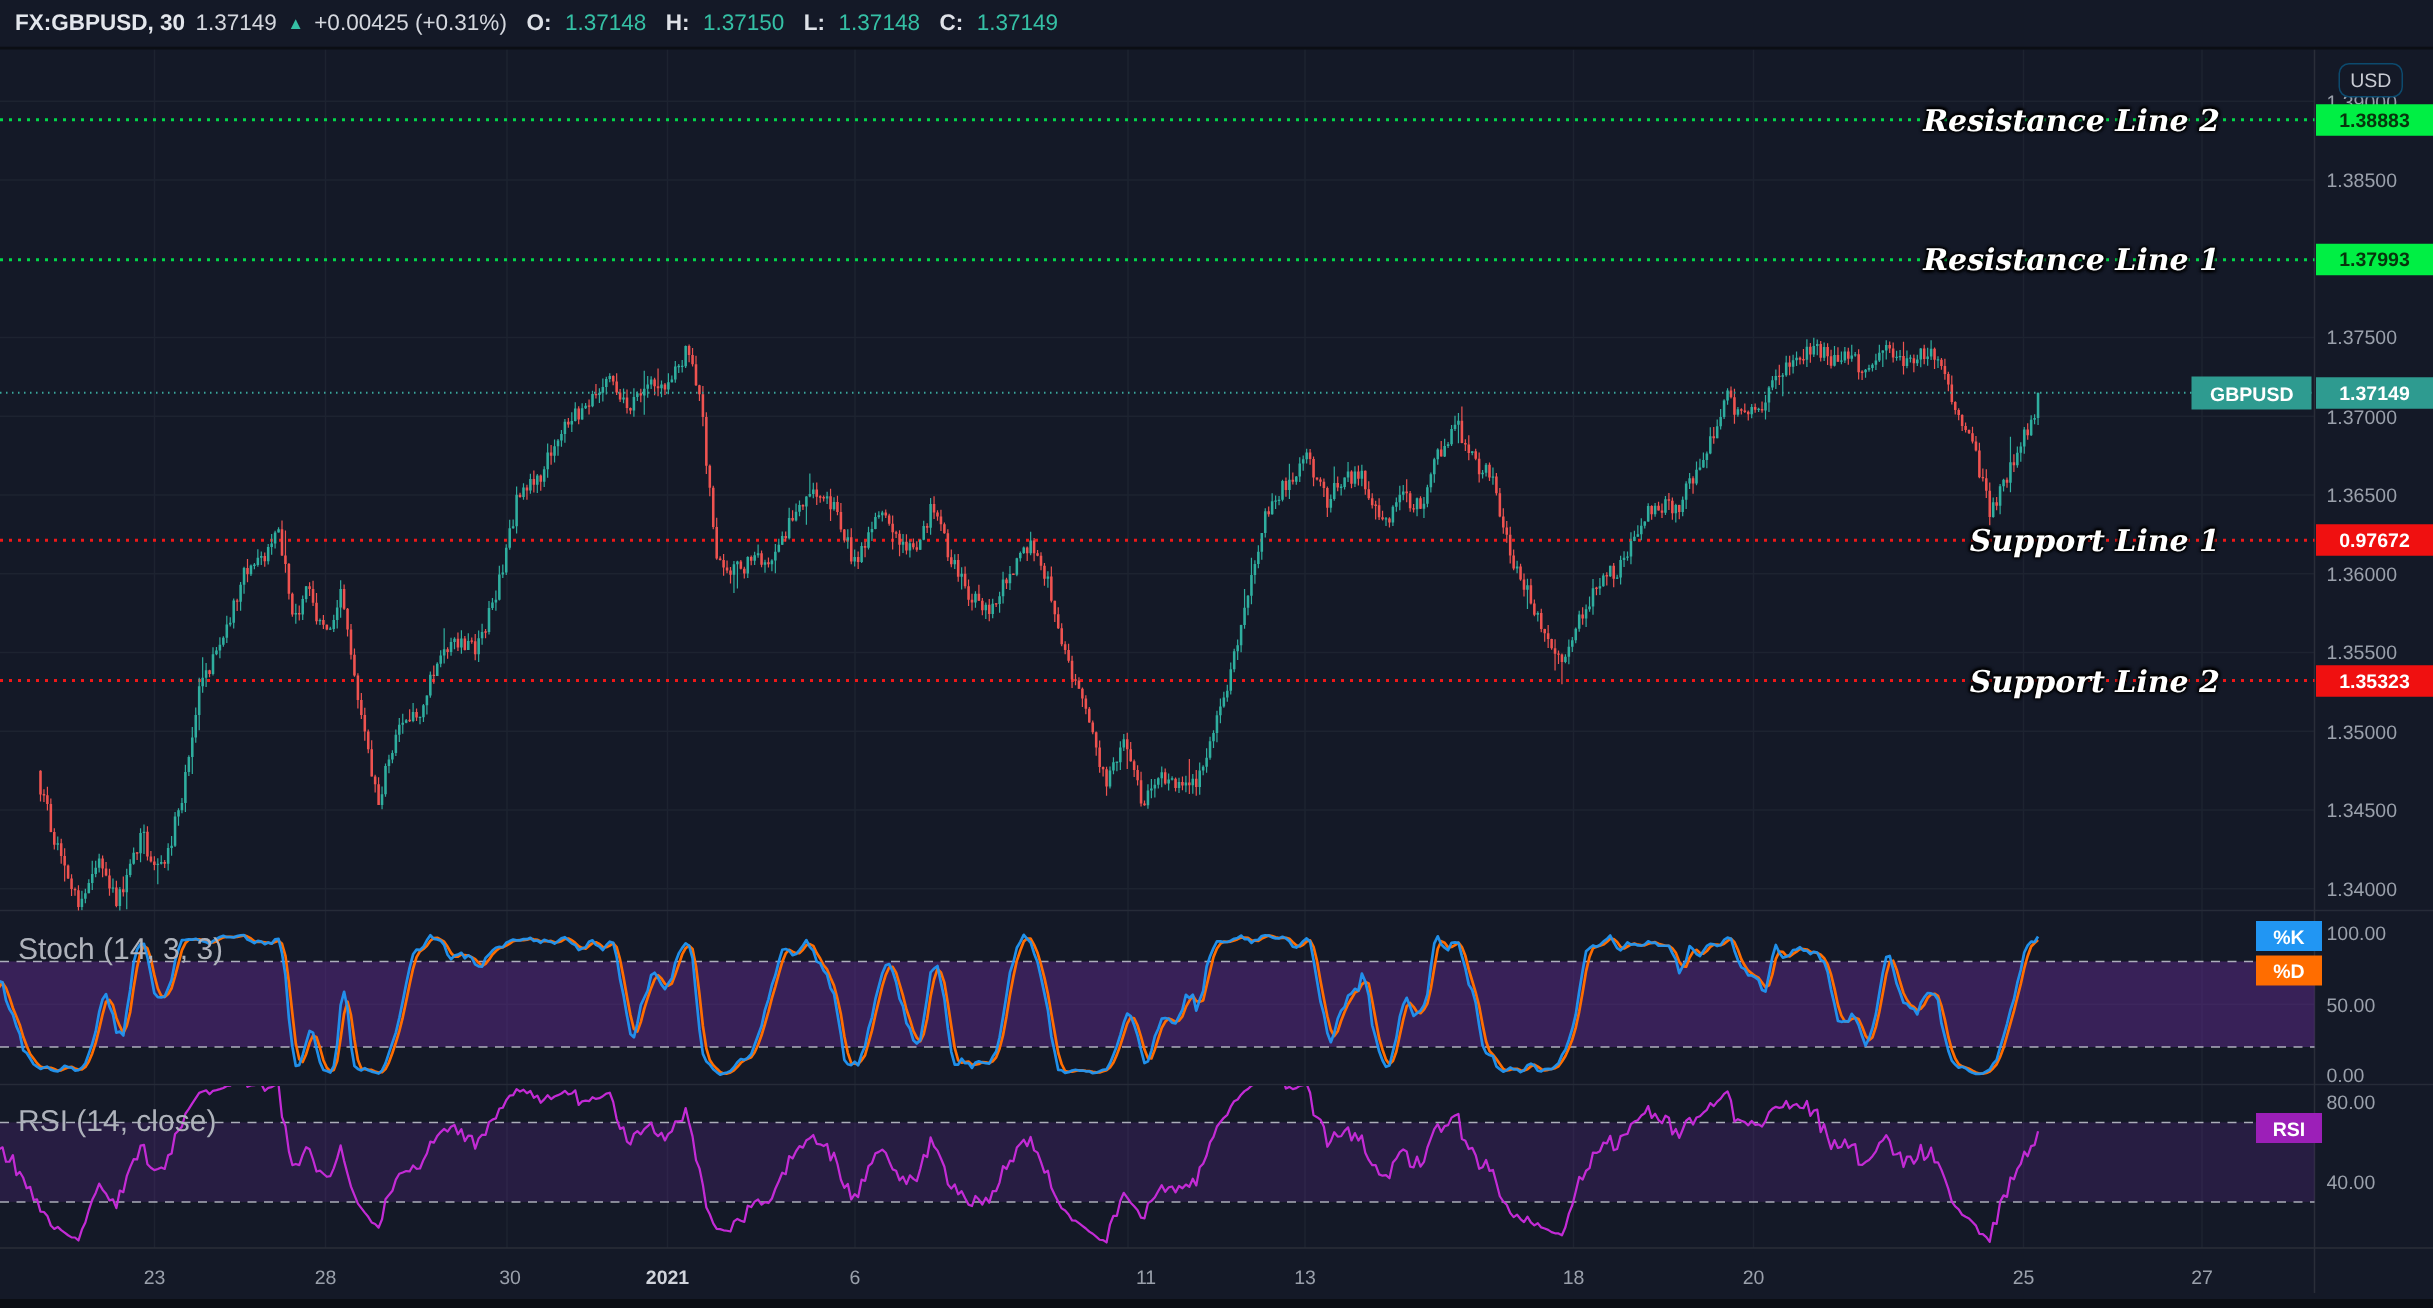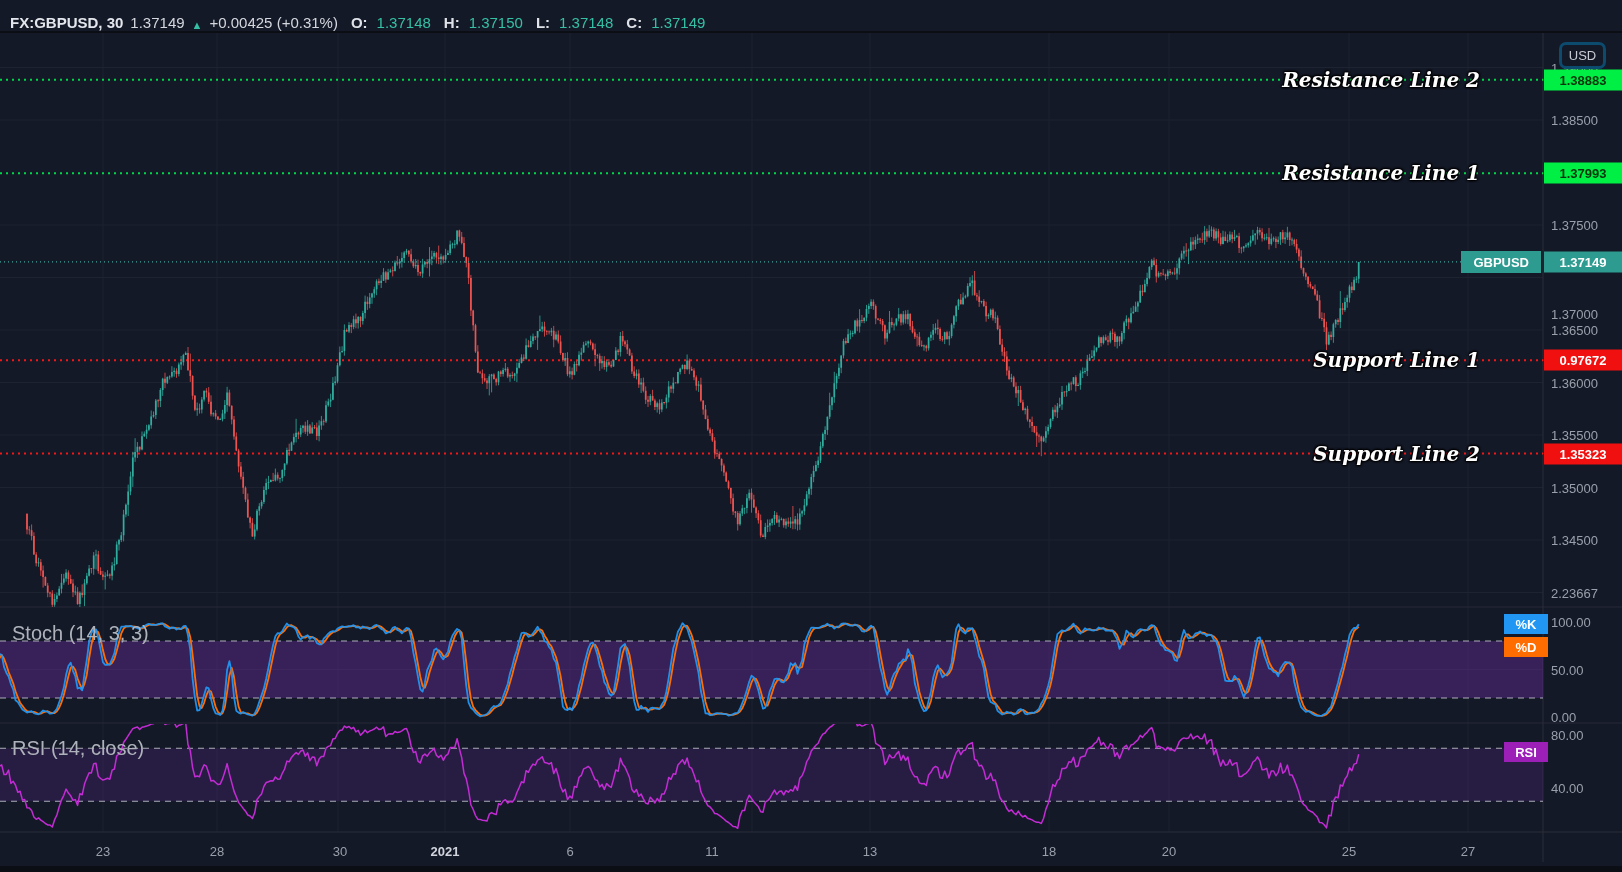--- a/index.html
+++ b/index.html
@@ -1,40 +1,40 @@
 <!DOCTYPE html>
 <html><head>
 <meta charset="utf-8">
 <style>
   html,body{margin:0;padding:0;background:#0d1019;}
   #app{position:relative;width:1622px;height:872px;background:#141927;overflow:hidden;
        font-family:"Liberation Sans",sans-serif;color:#d4d7de;}
   
-  #header{position:absolute;top:0;left:0;width:100%;height:31px;display:flex;align-items:flex-end;
+  #header{position:absolute;top:0;left:0;width:100%;height:31px;display:flex;align-items:center;
           gap:7px;padding-left:10px;font-size:15px;box-sizing:border-box;background:#141927;z-index:30;}
   .sym{font-weight:bold;color:#e3e6ec;}
   .px{color:#d4d7de;}
   .arrow{color:#35c0a5;font-size:11px;}
   .chg{color:#d4d7de;}
   .ohlc-l{font-weight:bold;color:#dfe2e8;margin-left:6px;}
   .ohlc-v{color:#35c0a5;margin-left:2px;}
   #header-sep{position:absolute;top:31px;left:0;width:100%;height:2px;background:#0b0e14;z-index:29;}
   svg#chart-svg{position:absolute;top:0;left:0;}
   
   .tick{position:absolute;left:1551px;transform:translateY(-50%);font-size:13px;color:#9aa0ab;z-index:5;}
   .tlabel{position:absolute;top:844px;transform:translateX(-50%);font-size:13px;color:#9aa0ab;z-index:5;}
   .tlabel.bold{font-weight:bold;color:#d1d4dc;}
   .axis-badge{position:absolute;left:1544px;width:78px;height:21px;transform:translateY(-50%);
               display:flex;align-items:center;justify-content:center;font-size:13px;font-weight:bold;z-index:6;}
   .level-label{position:absolute;right:142px;transform:translateY(-50%);white-space:nowrap;
                font-family:"DejaVu Serif",serif;font-style:italic;font-weight:bold;font-size:20px;color:#fff;
                text-shadow:1px 1px 2px #000,-1px -1px 2px #000,1px -1px 2px #000,-1px 1px 2px #000;z-index:7;}
   #gbp-badge{position:absolute;right:81px;top:251px;height:22px;padding:0 12px;display:flex;align-items:center;
              background:#2e9b90;color:#fff;font-size:13px;font-weight:bold;z-index:7;}
-  #usd-btn{position:absolute;left:1559px;top:42px;width:41px;height:21px;border:3px solid #0c4a6e;border-radius:7px;
+  #usd-btn{position:absolute;left:1559px;top:42px;width:41px;height:21px;border:1px solid #0c4a6e;border-radius:7px;
            display:flex;align-items:center;justify-content:center;font-size:13px;color:#c9ccd4;background:#141927;
            z-index:8;cursor:pointer;}
   .pane-title{position:absolute;left:12px;font-size:20px;color:#aeb2bb;z-index:7;}
   .osc-badge{position:absolute;left:1504px;width:44px;height:20px;display:flex;align-items:center;justify-content:center;
              font-size:13px;font-weight:bold;color:#fff;z-index:7;}
   #bottom-strip{position:absolute;left:0;top:866px;width:100%;height:6px;background:#0b0e14;z-index:10;}
 </style>
 </head>
 <body>
 
@@ -130,38 +130,38 @@
   <div class="pane-title" style="top:737px">RSI (14, close)</div>
 
   <div class="osc-badge" style="top:614px;background:#2196f3">%K</div>
   <div class="osc-badge" style="top:637px;background:#ff6d00">%D</div>
   <div class="osc-badge" style="top:742px;background:#9c1fb8">RSI</div>
 
   <div id="labels-layer">
       <div class="tick" style="top: 67.5px;">1.39000</div>
       <div class="tick" style="top: 120px;">1.38500</div>
       <div class="tick" style="top: 225px;">1.37500</div>
-      <div class="tick" style="top: 277.5px; margin-top: 36px;">1.37000</div>
+      <div class="tick" style="top: 277.5px;">1.37000</div>
       <div class="tick" style="top: 330px;">1.36500</div>
       <div class="tick" style="top: 382.5px;">1.36000</div>
       <div class="tick" style="top: 435px;">1.35500</div>
       <div class="tick" style="top: 487.5px;">1.35000</div>
       <div class="tick" style="top: 540px;">1.34500</div>
-      <div class="tick" style="top: 592.5px;">2.23667</div>
+      <div class="tick" style="top: 592.5px;">1.34000</div>
       <div class="tick" style="top: 622px;">100.00</div>
       <div class="tick" style="top: 669.5px;">50.00</div>
       <div class="tick" style="top: 717px;">0.00</div>
       <div class="tick" style="top: 735px;">80.00</div>
       <div class="tick" style="top: 788px;">40.00</div>
       <div class="tlabel" style="left: 103px;">23</div>
       <div class="tlabel" style="left: 217px;">28</div>
       <div class="tlabel" style="left: 340px;">30</div>
       <div class="tlabel bold" style="left: 445px;">2021</div>
       <div class="tlabel" style="left: 570px;">6</div>
-      <div class="tlabel" style="left: 712px;">11</div>
+      <div class="tlabel" style="left: 764px;">11</div>
       <div class="tlabel" style="left: 870px;">13</div>
       <div class="tlabel" style="left: 1049px;">18</div>
       <div class="tlabel" style="left: 1169px;">20</div>
       <div class="tlabel" style="left: 1349px;">25</div>
       <div class="tlabel" style="left: 1468px;">27</div>
       <div class="level-label" style="top: 79.785px;">Resistance Line 2</div>
       <div class="axis-badge" style="top: 79.785px; background: rgb(0, 239, 68); color: rgb(7, 53, 13);">1.38883</div>
       <div class="level-label" style="top: 173.235px;">Resistance Line 1</div>
       <div class="axis-badge" style="top: 173.235px; background: rgb(0, 239, 68); color: rgb(7, 53, 13);">1.37993</div>
       <div class="level-label" style="top: 360.135px;">Support Line 1</div>

